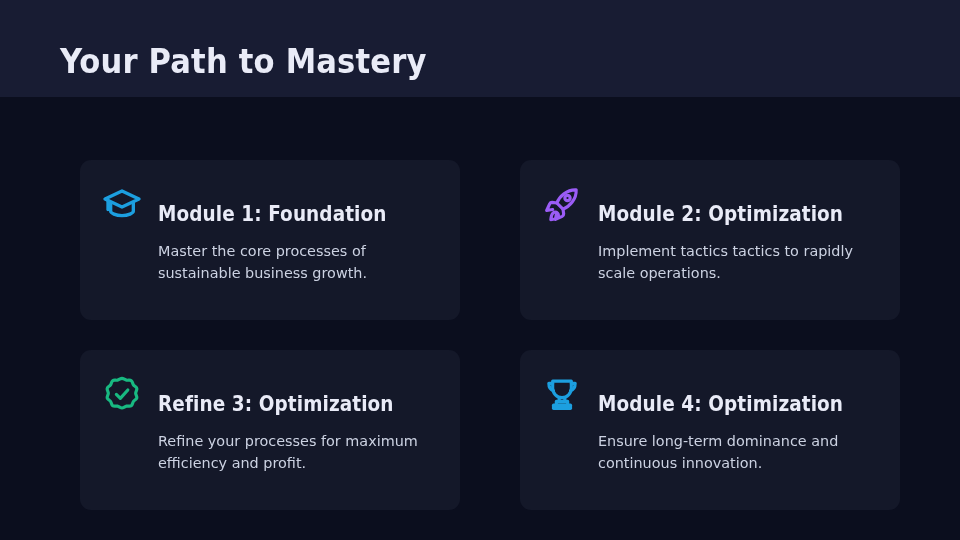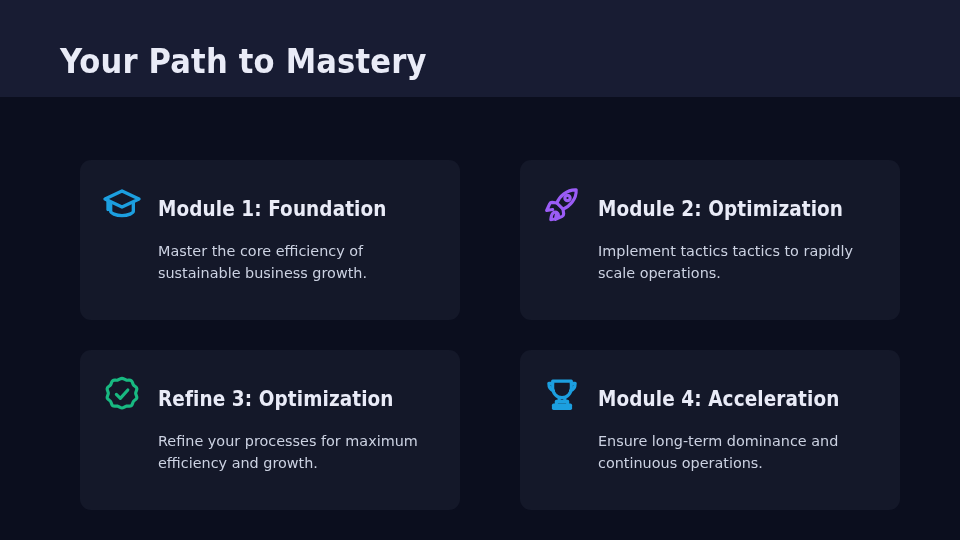--- a/index.html
+++ b/index.html
@@ -62,21 +62,21 @@
   .card {
     position: relative;
     background: #141829;
     border-radius: 11px;
     box-sizing: border-box;
     padding: 22px 24px 20px 20px;
     overflow: hidden;
   }
   .card-head {
     display: flex;
-    align-items: center;
+    align-items: flex-end;
     gap: 14px;
     height: 44px;
   }
   .card-icon {
     flex: 0 0 auto;
     width: 44px;
     height: 44px;
     display: flex;
     align-items: center;
     justify-content: center;
@@ -125,21 +125,21 @@
       <div class="card-head">
         <span class="card-icon">
           <svg viewBox="0 0 24 24" fill="none" stroke="#1c9fe0" stroke-width="2" stroke-linecap="round" stroke-linejoin="round">
             <path d="M12 4.2 1.8 9 12 13.8 22.2 9 12 4.2Z"></path>
             <path d="M5.2 11.1v5.3c0 1 3 2.6 6.8 2.6s6.8-1.6 6.8-2.6v-5.3"></path>
             <path d="M3.6 9.7v5.6"></path>
           </svg>
         </span>
         <h2 class="card-title">Module 1: Foundation</h2>
       </div>
-      <p class="card-desc">Master the core efficiency of sustainable business growth.</p>
+      <p class="card-desc">Master the core processes of sustainable business growth.</p>
     </div>
 
     <div class="card">
       <div class="card-head">
         <span class="card-icon">
           <svg viewBox="0 0 24 24" fill="none" stroke="#9b5cf6" stroke-width="1.9" stroke-linecap="round" stroke-linejoin="round">
             <path d="M12.6 15.1c3.9-1.6 8.2-6 7.9-11.6-5.6-.3-10 4-11.6 7.9l3.7 3.7Z"></path>
             <path d="M8.9 11.4 6.1 11A1.6 1.6 0 0 0 4.6 11.9l-1.8 4 3.6-.6"></path>
             <path d="M12.6 15.1l.4 2.8a1.6 1.6 0 0 1-.9 1.5l-4 1.8.6-3.6"></path>
             <circle cx="15.3" cy="8.4" r="1.6"></circle>
@@ -154,34 +154,34 @@
     <div class="card">
       <div class="card-head">
         <span class="card-icon">
           <svg viewBox="0 0 24 24" fill="none" stroke="#18b981" stroke-width="1.9" stroke-linecap="round" stroke-linejoin="round">
             <path d="M12 2.6c.9 0 1.7.9 2.7 1.1 1 .2 2.1-.3 2.9.3.8.6.7 1.8 1.3 2.6.6.8 1.8 1.1 2 2.1.2 1-.7 1.8-.7 2.8s.9 1.8.7 2.8c-.2 1-1.4 1.3-2 2.1-.6.8-.5 2-1.3 2.6-.8.6-1.9.1-2.9.3-1 .2-1.8 1.1-2.7 1.1s-1.7-.9-2.7-1.1c-1-.2-2.1.3-2.9-.3-.8-.6-.7-1.8-1.3-2.6-.6-.8-1.8-1.1-2-2.1-.2-1 .7-1.8.7-2.8s-.9-1.8-.7-2.8c.2-1 1.4-1.3 2-2.1.6-.8.5-2 1.3-2.6.8-.6 1.9-.1 2.9-.3 1-.2 1.8-1.1 2.7-1.1Z"></path>
             <path d="M8.6 12.2l2.4 2.4 4.5-5"></path>
           </svg>
         </span>
         <h2 class="card-title">Refine 3: Optimization</h2>
       </div>
-      <p class="card-desc">Refine your processes for maximum efficiency and growth.</p>
+      <p class="card-desc">Refine your processes for maximum efficiency and profit.</p>
     </div>
 
     <div class="card">
       <div class="card-head">
         <span class="card-icon">
           <svg viewBox="0 0 24 24" fill="none" stroke="#1c9fe0" stroke-width="1.9" stroke-linecap="round" stroke-linejoin="round">
             <path d="M6.4 4.3h11.2v4.2a5.6 5.6 0 0 1-11.2 0V4.3Z"></path>
             <path d="M6.4 5.6H4.1c0 2.6 1.1 4 2.8 4.4"></path>
             <path d="M17.6 5.6h2.3c0 2.6-1.1 4-2.8 4.4"></path>
             <path d="M10.3 14.1v2.3h3.4v-2.3"></path>
             <path d="M8.6 16.4h6.8v2.3H8.6Z"></path>
             <path d="M6.9 18.7h10.2v1.9H6.9Z"></path>
           </svg>
         </span>
-        <h2 class="card-title">Module 4: Acceleration</h2>
+        <h2 class="card-title">Module 4: Optimization</h2>
       </div>
-      <p class="card-desc">Ensure long-term dominance and continuous operations.</p>
+      <p class="card-desc">Ensure long-term dominance and continuous innovation.</p>
     </div>
 
   </div>
 </div>
 
 </body></html>

